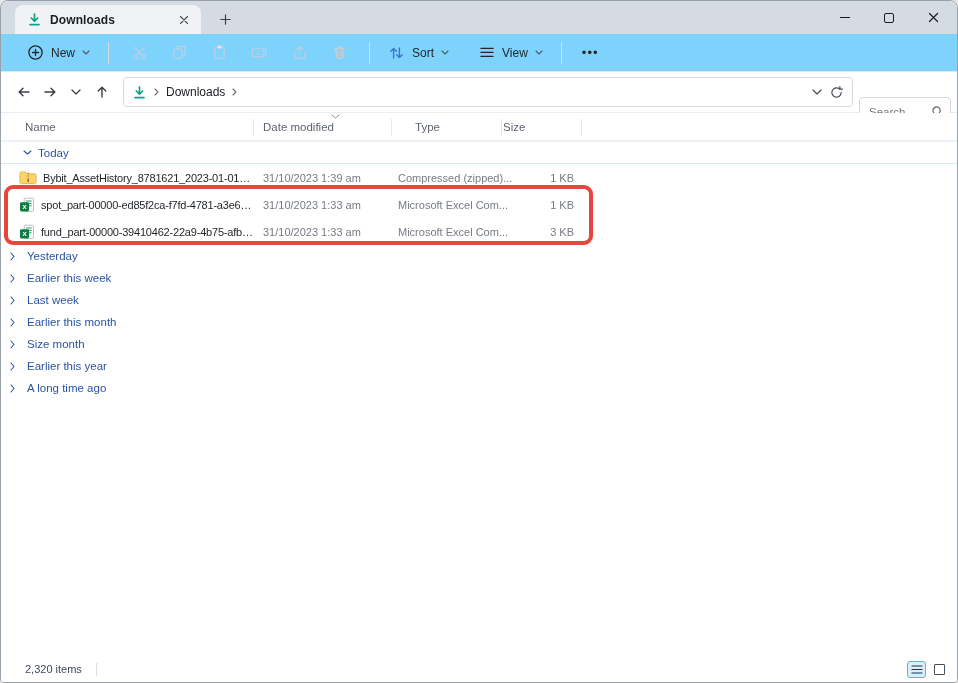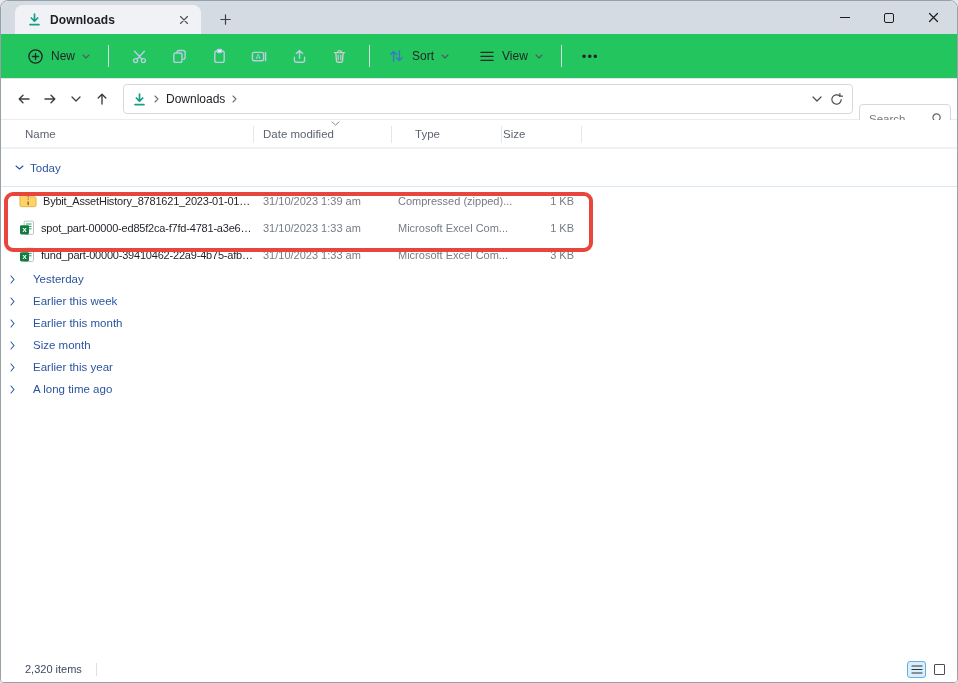--- a/index.html
+++ b/index.html
@@ -11,21 +11,21 @@
   .tab{ position:absolute; left:14px; top:4px; width:186px; height:29px; background:#f0f2f6; border-radius:8px 8px 0 0; display:flex; align-items:center; gap:8px; padding:0 8px 0 12px; }
   .tab-label{ flex:1; font-size:12px; font-weight:bold; color:#1d1f23; letter-spacing:.1px; }
   .tab-close{ width:18px; height:18px; display:flex; align-items:center; justify-content:center; border-radius:4px; }
   .newtab{ position:absolute; left:212px; top:7px; width:24px; height:22px; display:flex; align-items:center; justify-content:center; border-radius:4px; }
   .win-controls{ position:absolute; right:2px; top:0; height:33px; display:flex; }
   .win-btn{ width:44px; height:33px; display:flex; align-items:center; justify-content:center; }
   .min-glyph{ width:10px; height:0; border-top:1.4px solid #1b1d20; }
   .max-glyph{ width:10px; height:10px; border:1.3px solid #1b1d20; border-radius:2px; }
 
   
-  .toolbar{ height:45px; background:#22c55e; border-bottom:1px solid #e2e5e9; display:flex; align-items:center; padding-left:18px; }
+  .toolbar{ height:38px; background:#7dd3fc; border-bottom:1px solid #e2e5e9; display:flex; align-items:center; padding-left:18px; }
   .tb-btn{ display:flex; align-items:center; gap:7px; background:none; border:none; padding:6px 8px; border-radius:4px; font-family:inherit; }
   .tb-label{ font-size:12px; color:#24262a; }
   .tb-iconbtn{ width:40px; height:32px; display:flex; align-items:center; justify-content:center; background:none; border:none; }
   .tb-sep{ width:1px; height:22px; background:#d8dce2; margin:0 10px; }
   .more{ font-size:13px; color:#24262a; letter-spacing:1px; padding:0 10px; }
 
   
   .addressrow{ height:41px; background:#fff; border-bottom:1px solid #eaecef; display:flex; align-items:center; padding:0 6px 0 10px; }
   .nav-btn{ width:26px; height:26px; display:flex; align-items:center; justify-content:center; background:none; border:none; border-radius:4px; }
   .addressbox{ flex:1; height:30px; margin-left:8px; border:1px solid #d6d8db; border-radius:4px; background:#fff; display:flex; align-items:center; padding:0 8px; gap:7px; }
@@ -37,24 +37,24 @@
   .search-glyph{ position:absolute; right:7px; top:8px; }
 
   
   .main{ position:relative; height:calc(683px - 2px - 33px - 47px - 41px - 26px); background:#fff; overflow:hidden; }
   .colheaders{ position:relative; height:28px; border-bottom:1px solid #edeff2; display:grid; grid-template-columns:253px 139px 110px 79px auto; align-items:center; }
   .colheaders .h{ font-size:11.5px; color:#5d6470; white-space:nowrap; }
   .h-name{ padding-left:24px; } .h-date{ padding-left:9px; } .h-type{ padding-left:22px; } .h-size{ padding-left:0; }
   .col-sep{ position:absolute; top:6px; width:1px; height:17px; background:#e4e6ea; }
   .sort-ind{ position:absolute; left:330px; top:1px; }
 
-  .group-row{ height:39px; display:flex; align-items:center; gap:6px; padding-left:14px; border-bottom:1px solid #d9e7f7; }
+  .group-row{ height:23px; display:flex; align-items:center; gap:6px; padding-left:22px; border-bottom:1px solid #d9e7f7; }
   .group-row.first{ border-top:1px solid #f0f3f8; }
   .group-label{ font-size:11.5px; color:#2a55a1; }
-  .cgroup{ height:22px; display:flex; align-items:center; gap:18px; padding-left:9px; }
+  .cgroup{ height:22px; display:flex; align-items:center; gap:12px; padding-left:9px; }
 
   .filerow{ height:27px; display:grid; grid-template-columns:253px 139px 110px 79px auto; align-items:center; }
   .cell{ white-space:nowrap; font-size:11px; }
   .c-name{ display:flex; align-items:center; gap:6px; padding-left:18px; overflow:hidden; color:#1f2328; letter-spacing:-0.2px; }
   .c-name span{ overflow:hidden; text-overflow:ellipsis; }
   .c-name svg{ flex:0 0 auto; }
   .c-date{ padding-left:9px; color:#767c85; }
   .c-type{ padding-left:5px; color:#767c85; overflow:visible; }
   .c-size{ text-align:right; padding-right:8px; color:#767c85;margin-left:10px; }
 
@@ -314,20 +314,26 @@
     <div class="cgroup">
       <svg width="5" height="9" viewBox="0 0 5 9">
           <path d="M1 1l3 3.5L1 8" fill="none" stroke="#2a55a1" stroke-width="1.1" stroke-linecap="round" stroke-linejoin="round"></path>
         </svg>
       <span class="group-label">Earlier this week</span>
     </div>
     <div class="cgroup">
       <svg width="5" height="9" viewBox="0 0 5 9">
           <path d="M1 1l3 3.5L1 8" fill="none" stroke="#2a55a1" stroke-width="1.1" stroke-linecap="round" stroke-linejoin="round"></path>
         </svg>
+      <span class="group-label">Last week</span>
+    </div>
+    <div class="cgroup">
+      <svg width="5" height="9" viewBox="0 0 5 9">
+          <path d="M1 1l3 3.5L1 8" fill="none" stroke="#2a55a1" stroke-width="1.1" stroke-linecap="round" stroke-linejoin="round"></path>
+        </svg>
       <span class="group-label">Earlier this month</span>
     </div>
     <div class="cgroup">
       <svg width="5" height="9" viewBox="0 0 5 9">
           <path d="M1 1l3 3.5L1 8" fill="none" stroke="#2a55a1" stroke-width="1.1" stroke-linecap="round" stroke-linejoin="round"></path>
         </svg>
       <span class="group-label">Size month</span>
     </div>
     <div class="cgroup">
       <svg width="5" height="9" viewBox="0 0 5 9">

